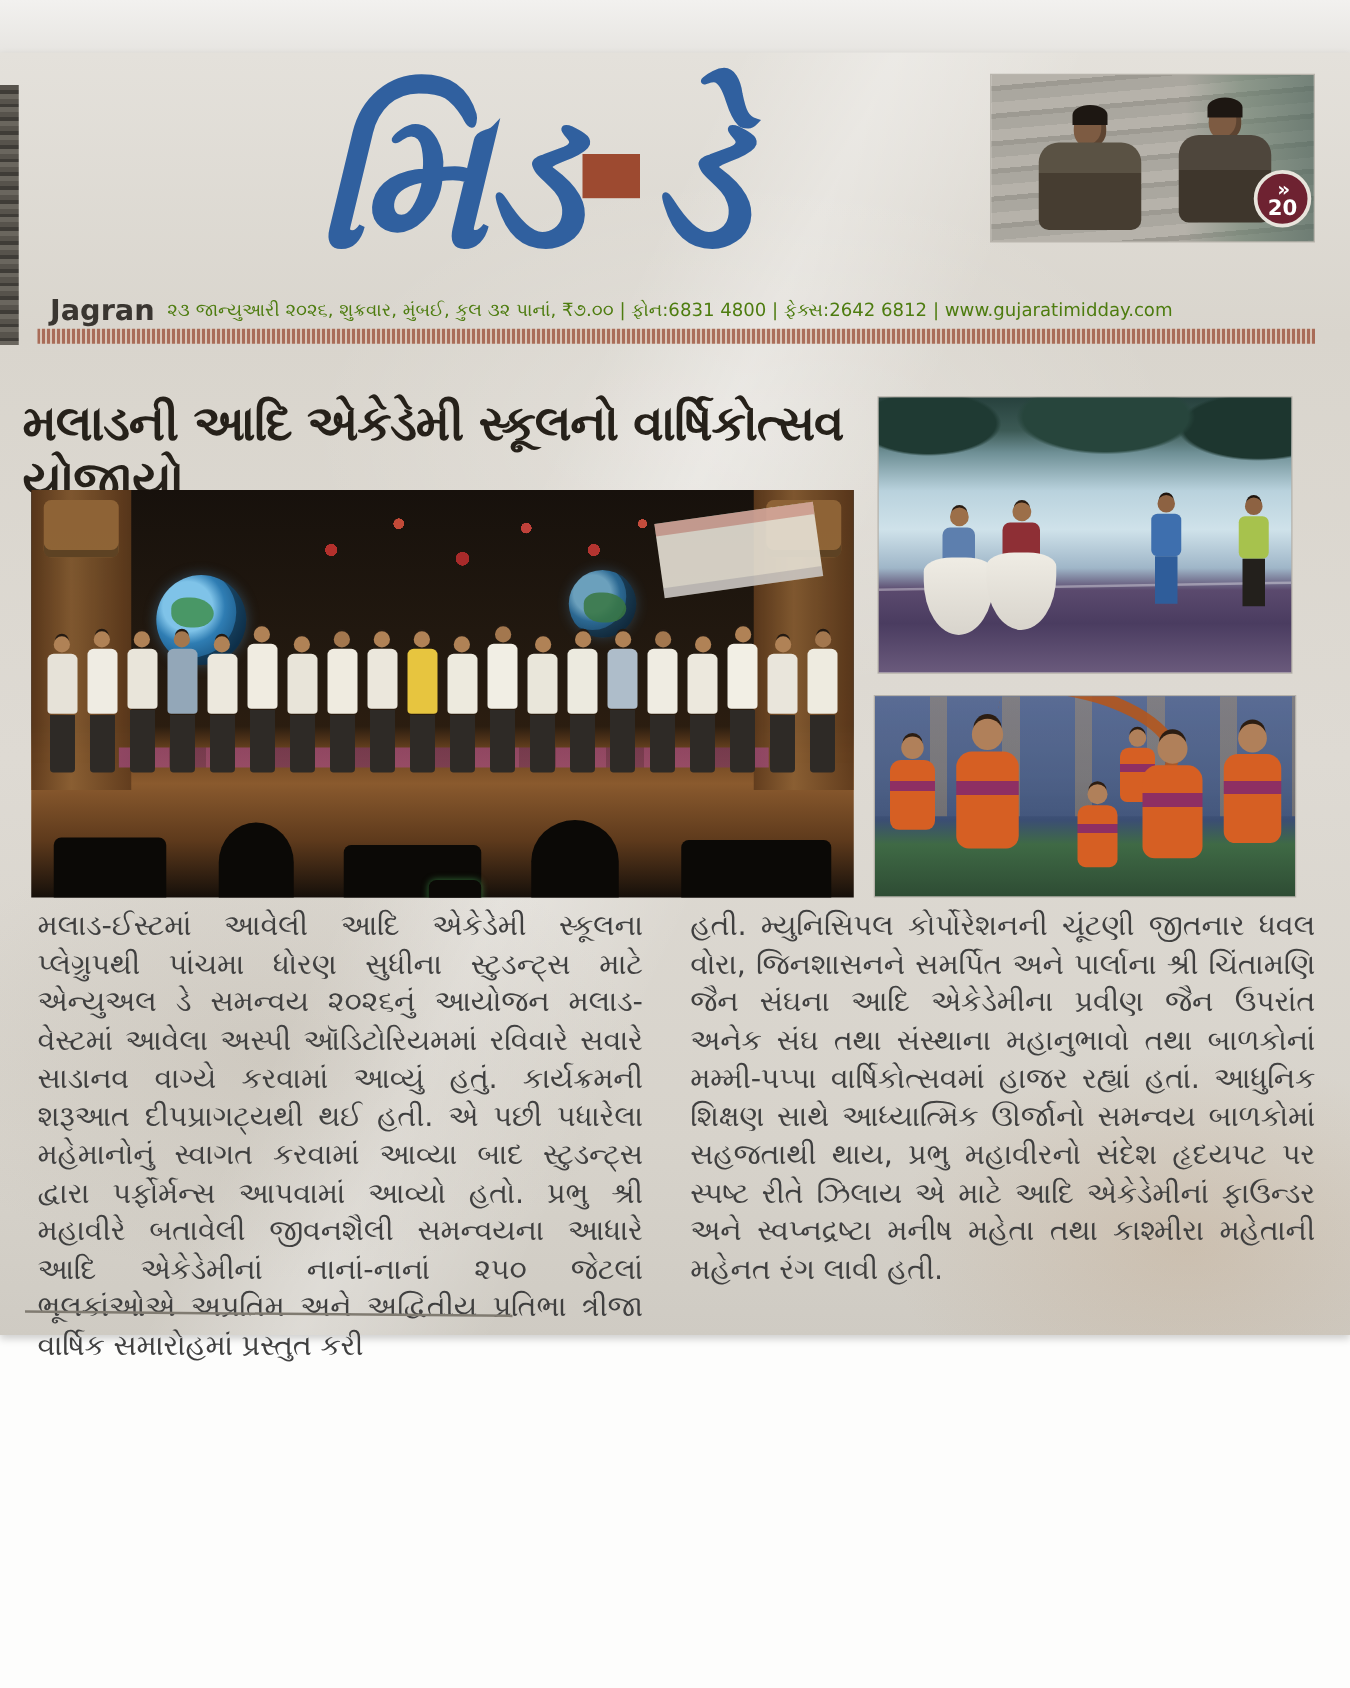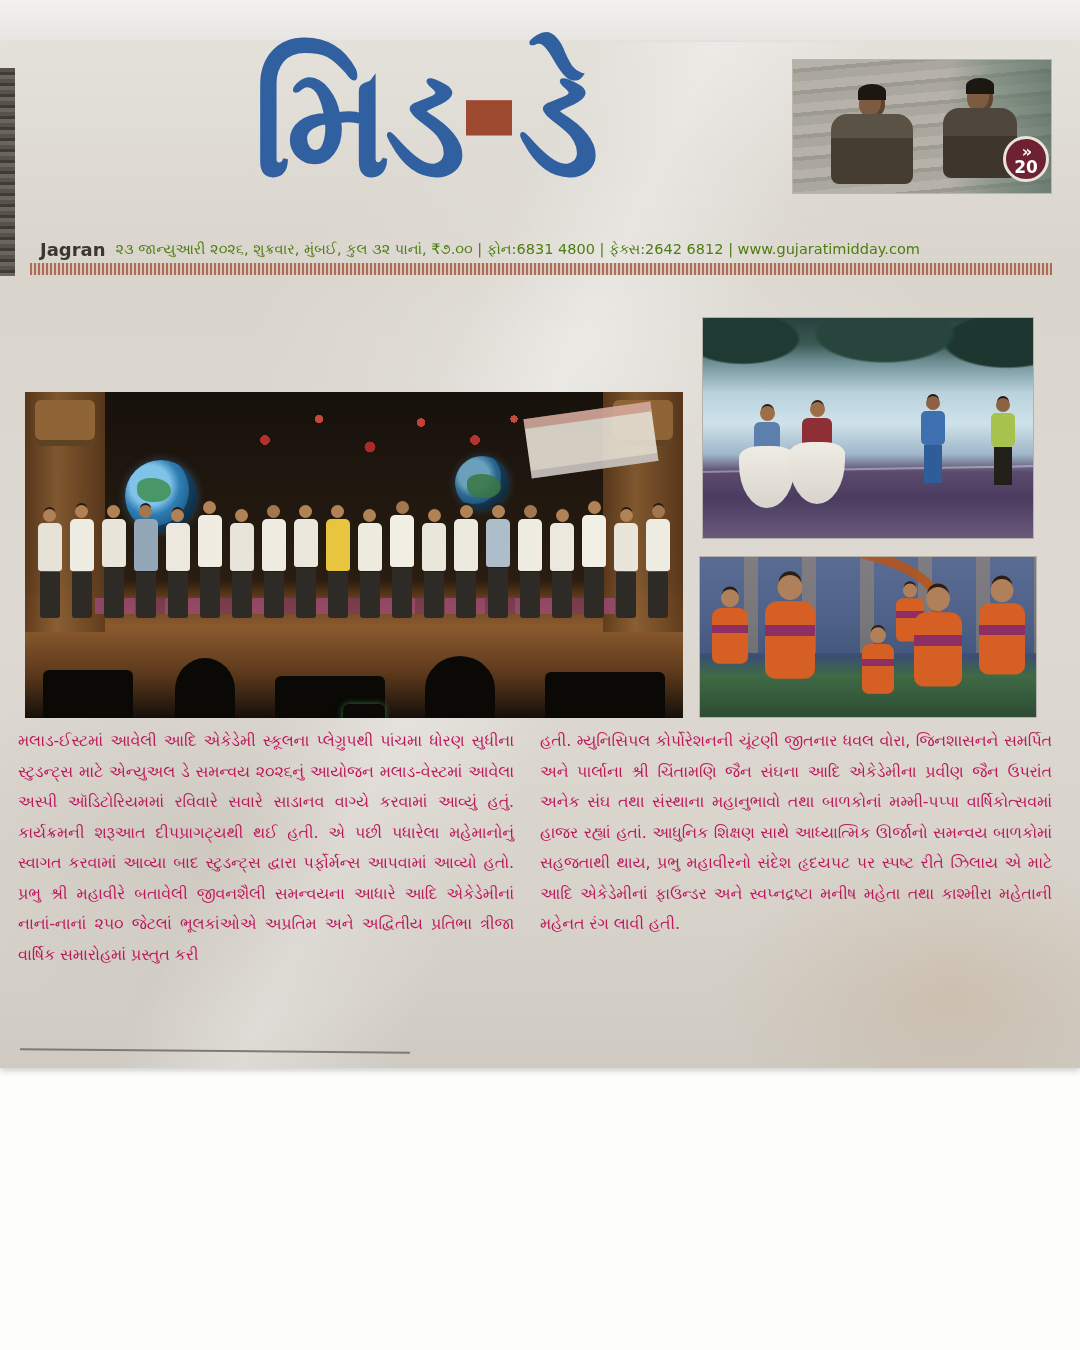--- a/index.html
+++ b/index.html
@@ -16,33 +16,33 @@
       linear-gradient(115deg, transparent 38%, rgba(255,255,255,.30) 46%, transparent 56%),
       linear-gradient(180deg,#e4e1db 0%, #d9d5cd 22%, #dedad3 55%, #d7d3cb 85%, #cfcbc3 100%);
     box-shadow: 0 3px 6px rgba(0,0,0,.18); }
   .paper-top-strip { position:absolute; left:0; top:0; width:1080px; height:46px;
     background:linear-gradient(180deg,#f2f1ef,#e6e4e0); }
   .page-left-edge { position:absolute; left:0; top:68px; width:15px; height:208px;
     background:repeating-linear-gradient(180deg,#57534c 0 4px,#3f3c37 4px 7px,#6a665e 7px 11px); }
 
   
   .masthead { position:absolute; left:88px; top:48px; width:670px; height:192px;
-    display:flex; align-items:flex-start; justify-content:center; }
+    display:flex; align-items:center; justify-content:center;font-style:italic; }
   .masthead-text { font-size:148px; font-weight:800; color:#30609f; letter-spacing:-6px;
     line-height:1; transform:scaleY(1.04); white-space:nowrap; }
   .masthead-dot { display:inline-block; width:46px; height:34px; background:#9d4a30;
     margin:0 6px 28px 6px; vertical-align:middle; }
 
   
   .dateline { position:absolute; left:30px; top:236px; width:720px; height:26px;
     display:flex; align-items:center; gap:10px; }
   .jagran-logo { width:34px; height:18px; position:relative; overflow:hidden; }
   .jagran-logo::before { content:""; position:absolute; left:2px; top:2px; width:30px; height:30px;
     border-radius:50%; background:radial-gradient(circle at 50% 95%, #fde93e 0 30%, #f0a31e 30% 55%, #d8521c 55% 80%, #a63419 80%); }
-  .jagran-word { font-weight:800; font-size:18px; color:#3a3631; letter-spacing:0; }
+  .jagran-word { font-weight:800; font-size:23px; color:#3a3631; letter-spacing:0; }
   .dateline-text { font-size:14.5px; color:#4d7c0f; white-space:nowrap; letter-spacing:0; }
 
   .stripe-band { position:absolute; left:30px; top:263px; width:1022px; height:12px;
     background:repeating-linear-gradient(90deg,#a05a44 0 2px, #d9c4b4 2px 4px);
     opacity:.85; }
 
   
   .promo { position:absolute; left:793px; top:60px; width:262px; height:205px; }
   .promo-photo { position:absolute; left:0; top:0; width:258px; height:133px; overflow:hidden;
     background:
@@ -176,22 +176,22 @@
   .tot-4 { left:218px; top:30px; transform:scale(1.2); transform-origin:top; }
   .tot-5 { left:282px; top:22px; transform:scale(1.15); transform-origin:top; }
   .tot-6 { left:190px; top:14px; transform:scale(.7); }
   .ribbon { position:absolute; left:96px; top:-6px; width:150px; height:70px;
     border:10px solid #b3571f; border-bottom:none; border-left:none;
     border-radius:0 60% 0 0; transform:rotate(12deg); opacity:.9; }
 
   
   .bodycols { position:absolute; left:18px; top:726px; width:1034px; height:320px;
     display:flex; gap:26px; }
-  .col { font-size:16px; line-height:30.5px; color:#be185d; text-align:justify;
-    letter-spacing:-0.2px; }
+  .col { font-size:23px; line-height:30.5px; color:#404040; text-align:justify;
+    letter-spacing:-0.2px;margin-left:12px; }
   .col-left { width:496px; }
   .col-right { width:512px; }
   .bottom-rule { position:absolute; left:20px; top:1050px; width:390px; height:2px;
     background:#807b71; transform:rotate(0.5deg); }
 </style>
 </head>
 <body>
 
 <div class="canvas">
 
@@ -222,20 +222,21 @@
         <div class="head"></div>
         <div class="torso"></div>
       </div>
       <div class="promo-badge">
         <span class="arrows">»</span>
         <span class="num">20</span>
       </div>
     </div>
   </div>
 
+  <div class="headline">મલાડની આદિ એકેડેમી સ્કૂલનો વાર્ષિકોત્સવ યોજાયો</div>
 
   <div class="photo-main">
     <div class="pillar left"></div>
     <div class="pillar right"></div>
     <div class="globe globe-l"></div>
     <div class="globe globe-r"></div>
     <div class="banner"></div>
     <div class="flowers"></div>
     <div class="stage-skirt"></div>
     <div class="stage-people">

